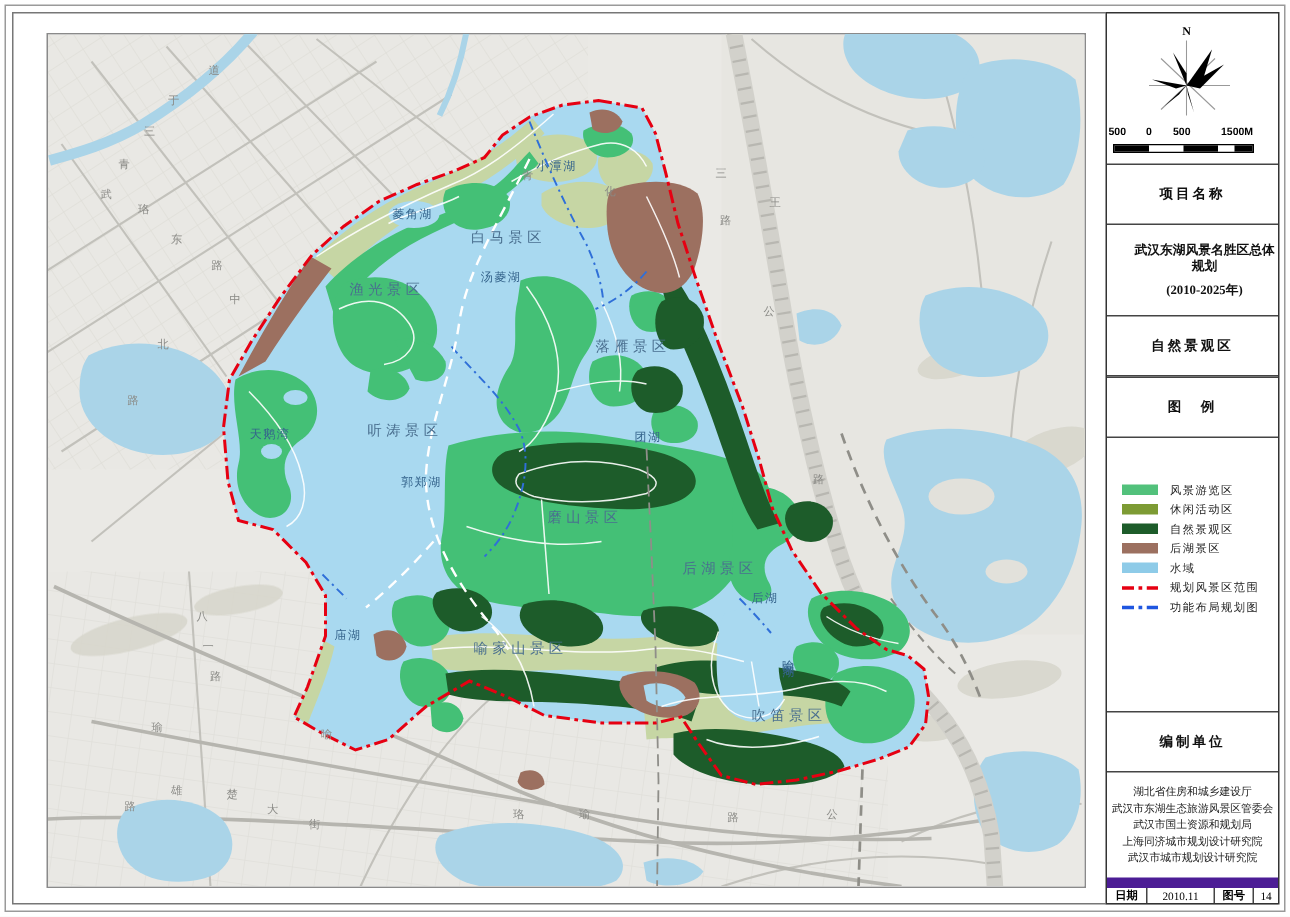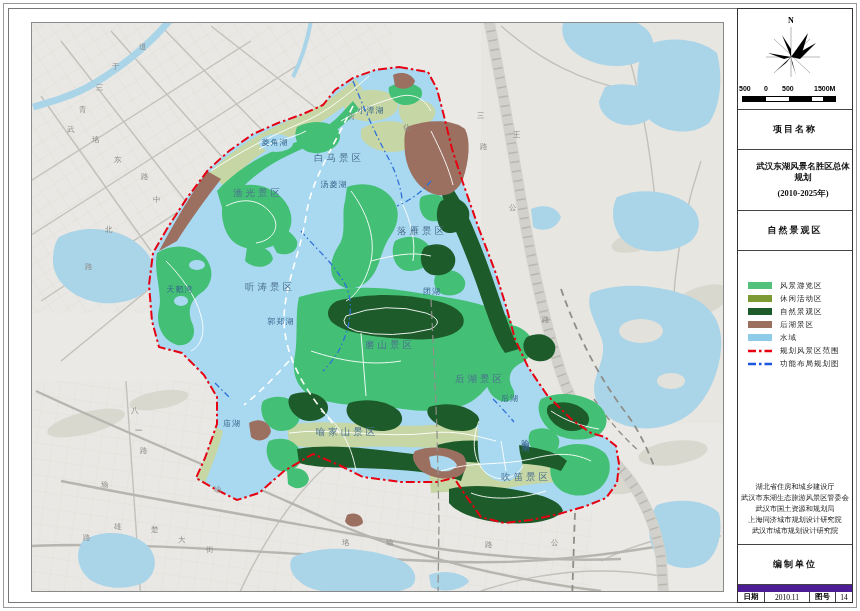--- a/index.html
+++ b/index.html
@@ -343,20 +343,21 @@
     </div>
 
     <div class="sec hdr">项目名称</div>
     <div class="sec titleblock">
       <div>武汉东湖风景名胜区总体规划</div>
       <div>(2010-2025年)</div>
     </div>
 
     <div class="sec hdr">自然景观区</div>
 
+    <div class="sec hdr">图　例</div>
     <div class="sec legend">
       <div class="lrow">
         <div class="sw sw-0"></div>
         <span class="llab">风景游览区</span>
       </div>
       <div class="lrow">
         <div class="sw sw-1"></div>
         <span class="llab">休闲活动区</span>
       </div>
       <div class="lrow">
@@ -384,28 +385,28 @@
           <svg width="24" height="6">
               <line x1="0" y1="3" x2="24" y2="3" stroke="#1f56e0" stroke-width="2.4" stroke-dasharray="8 3 2.5 3"></line>
             </svg>
         </div>
         <span class="llab">功能布局规划图</span>
       </div>
     </div>
 
     <div class="spacer"></div>
 
+    <div class="sec hdr">编制单位</div>
     <div class="sec orgs">
       <div>湖北省住房和城乡建设厅</div>
       <div>武汉市东湖生态旅游风景区管委会</div>
       <div>武汉市国土资源和规划局</div>
       <div>上海同济城市规划设计研究院</div>
       <div>武汉市城市规划设计研究院</div>
     </div>
-    <div class="sec hdr">编制单位</div>
 
     <div class="sec foot">
       <div class="f1">日期</div>
       <div class="f2">2010.11</div>
       <div class="f3">图号</div>
       <div class="f4">14</div>
     </div>
   </div>
 </div>
 

